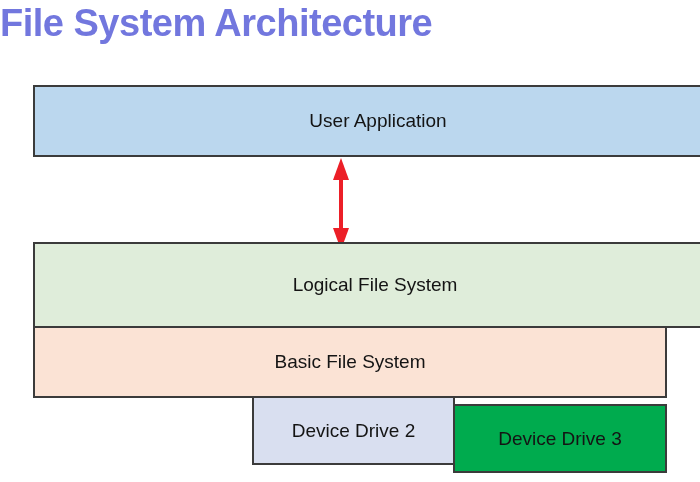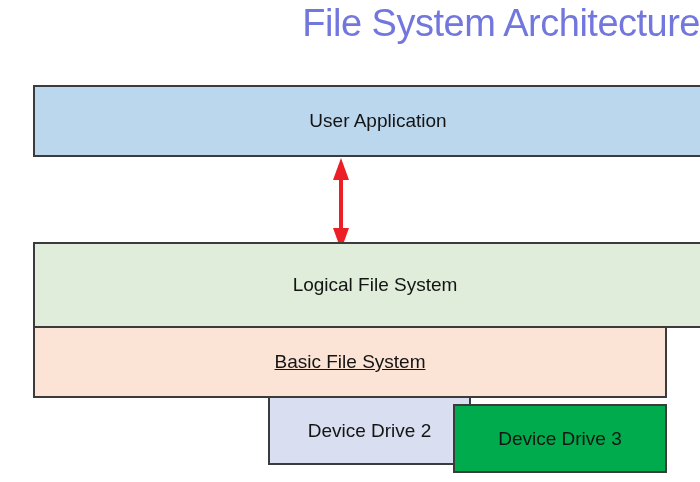--- a/index.html
+++ b/index.html
@@ -13,23 +13,23 @@
     height: 482px;
     background: #ffffff;
     font-family: "Liberation Sans", sans-serif;
     overflow: hidden;
   }
   .title {
     position: absolute;
     top: 2px;
     left: 0;
     width: 100%;
-    text-align: right;
+    text-align: left;
     font-size: 38px;
-    font-weight: normal;
+    font-weight: bold;
     letter-spacing: -0.5px;
   }
   .box {
     position: absolute;
     box-sizing: border-box;
     border: 2px solid #3B3B3B;
     display: flex;
     align-items: center;
     justify-content: center;
     font-size: 19px;
@@ -66,26 +66,26 @@
       <polygon points="14,1 6,23 22,23" fill="currentColor"></polygon>
       <rect x="12" y="20" width="4" height="54" fill="currentColor"></rect>
       <polygon points="14,93 6,71 22,71" fill="currentColor"></polygon>
     </svg>
   </div>
 
   <div class="box" id="logical-fs" style="background-color: rgb(223, 237, 218);">
     <span>Logical File System</span>
   </div>
 
-  <div class="box" id="basic-fs" style="background-color: rgb(251, 227, 213); text-decoration: underline;">
+  <div class="box" id="basic-fs" style="background-color: rgb(251, 227, 213);">
     <span>Basic File System</span>
   </div>
 
 
-  <div class="box" id="drive-2" style="background-color: rgb(217, 223, 240); margin-left: 16px;">
+  <div class="box" id="drive-2" style="background-color: rgb(217, 223, 240);">
     <span>Device Drive 2</span>
   </div>
 
   <div class="box" id="drive-3" style="background-color: rgb(0, 171, 78);">
     <span>Device Drive 3</span>
   </div>
 
 </div>
 
 </body></html>

